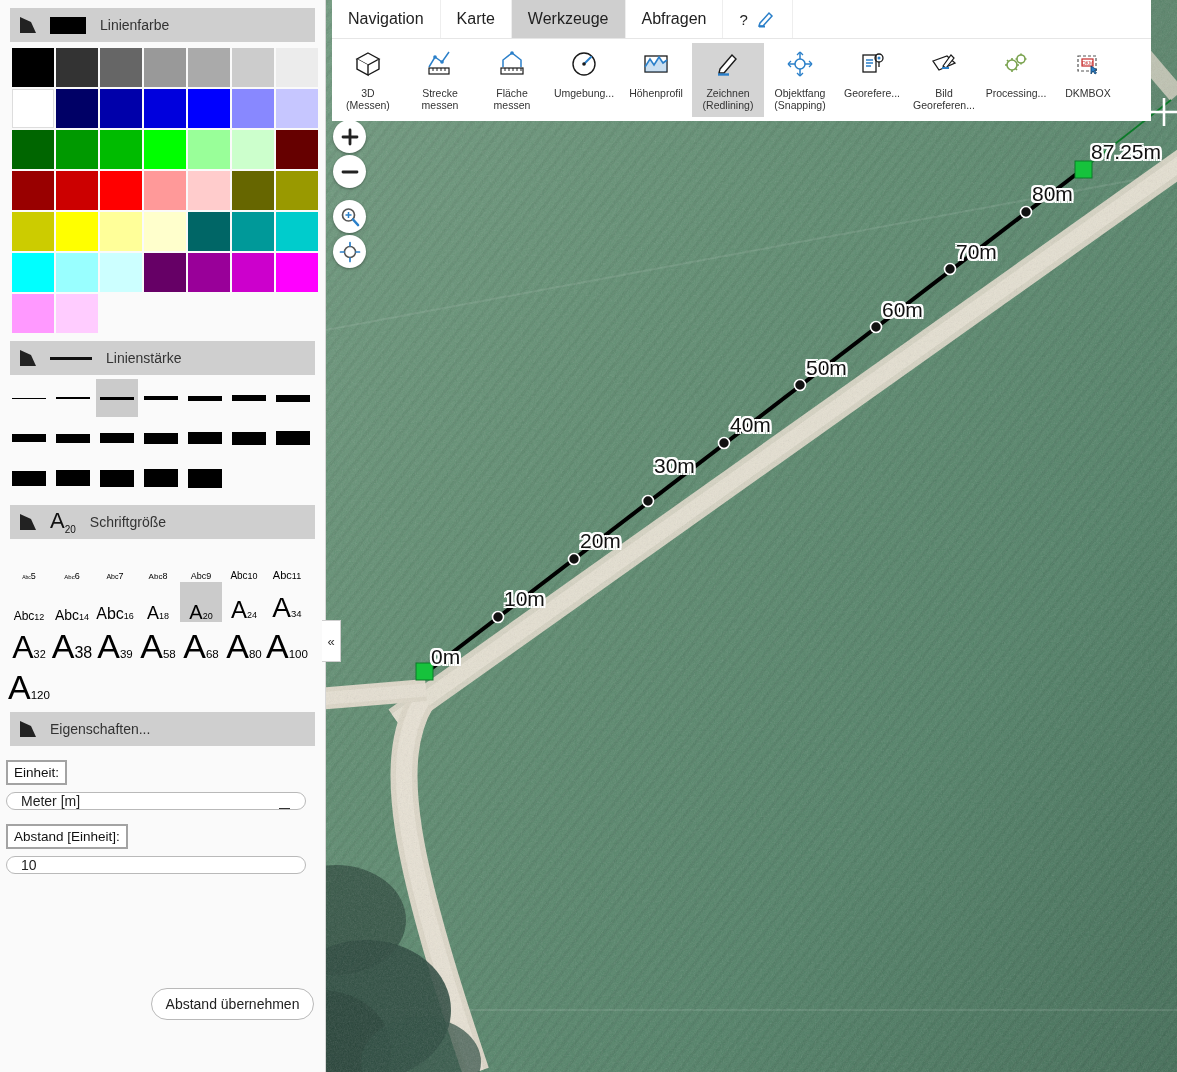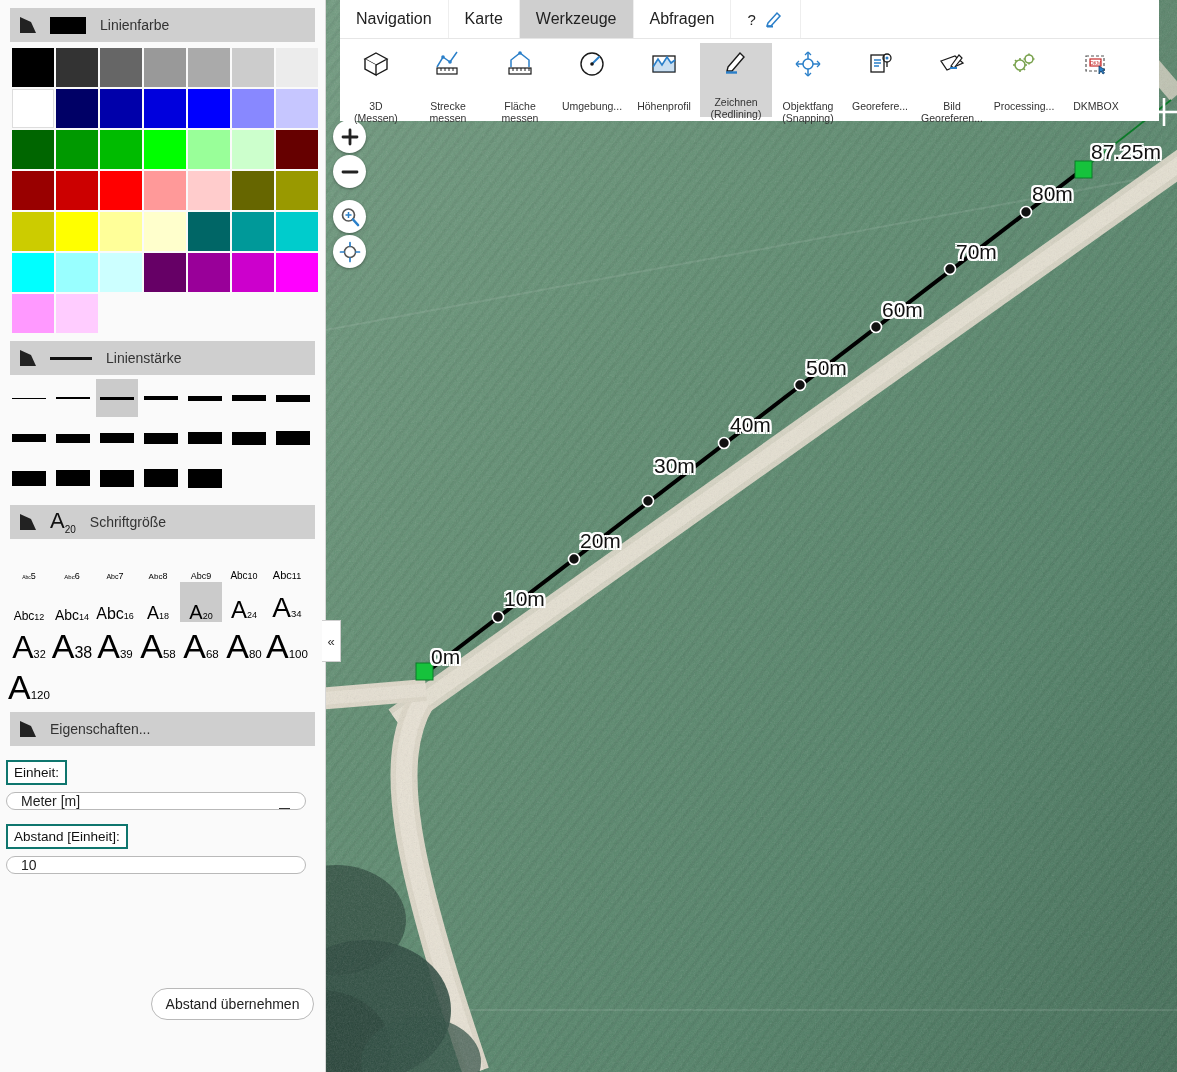--- a/index.html
+++ b/index.html
@@ -49,21 +49,21 @@
   
   #fontgrid{margin:2px 10px 4px 8px;display:grid;grid-template-columns:repeat(7,42px);gap:1px;}
   .fs-cell{width:42px;height:40px;display:flex;align-items:flex-end;justify-content:center;
            cursor:pointer;overflow:hidden;position:relative;}
   .fs-cell.sel{background:#cbcbcb;}
   .fs-inner{white-space:nowrap;line-height:1;color:#000;position:relative;}
   .fs-inner sub{font-size:0.42em;vertical-align:baseline;}
   
   .prop-label{
     display:inline-block;font-size:13.5px;color:#111;
-    border:2px solid #0f766e;padding:3px 6px;margin:14px 0 0 6px;background:#fff;
+    border:2px solid #a3a3a3;padding:3px 6px;margin:14px 0 0 6px;background:#fff;
   }
   .field{
     display:block;box-sizing:border-box;width:300px;height:18px;margin:7px 0 0 6px;
     border:1px solid #b9b9b9;border-radius:17px;background:#fff;
     font-size:14px;color:#222;padding:0 14px;font-family:"Liberation Sans",sans-serif;
     outline:none;
   }
   select.field{-webkit-appearance:none;appearance:none;
     background-image:linear-gradient(45deg,transparent 50%,#333 50%),
                      linear-gradient(135deg,#333 50%,transparent 50%);
@@ -77,33 +77,33 @@
   
   #collapse{
     position:absolute;left:322px;top:620px;width:18px;height:40px;background:#fff;
     border:1px solid #cfcfcf;border-left:none;display:flex;align-items:center;
     justify-content:center;font-size:13px;color:#333;cursor:pointer;z-index:45;
   }
   
   #map{position:absolute;left:326px;top:0;width:851px;height:1072px;overflow:hidden;background:#4e7a5e;}
   #mapimg{position:absolute;inset:0;}
   
-  #ribbon{position:absolute;left:340px;top:0;width:819px;z-index:30;}
+  #ribbon{position:absolute;left:332px;top:0;width:819px;z-index:30;}
   #tabs{display:flex;height:38px;background:#fff;align-items:stretch;}
   .tab{padding:0 16px;display:flex;align-items:center;font-size:16px;color:#222;
        cursor:pointer;border-right:1px solid #eee;white-space:nowrap;}
   .tab.active{background:#cfcfcf;}
   .tab.small{font-size:15px;gap:8px;}
   #ribbon-body{display:flex;height:78px;background:#fff;border-top:1px solid #e6e6e6;
                align-items:flex-start;padding-top:4px;}
   .rb{width:72px;display:flex;flex-direction:column;align-items:center;cursor:pointer;
       padding:4px 0 0 0;box-sizing:border-box;}
   .rb.active{background:#d4d4d4;height:74px;}
   .rb-ico{height:34px;display:flex;align-items:center;justify-content:center;}
-  .rb-lbl{font-size:10.5px;color:#333;text-align:center;line-height:1.15;margin-top:19px;}
+  .rb-lbl{font-size:10.5px;color:#333;text-align:center;line-height:1.15;margin-top:6px;}
   
   .mc{position:absolute;width:33px;height:33px;border-radius:50%;background:#fff;
       display:flex;align-items:center;justify-content:center;cursor:pointer;
       box-shadow:0 1px 3px rgba(0,0,0,.35);}
   
   #meas{position:absolute;inset:0;pointer-events:none;}
   .mlabel{position:absolute;font-size:21px;color:#111;white-space:nowrap;
           font-family:"Liberation Sans",sans-serif;
           text-shadow:-2px -2px 0 #fff,2px -2px 0 #fff,-2px 2px 0 #fff,2px 2px 0 #fff,
                       0 2px 0 #fff,0 -2px 0 #fff,2px 0 0 #fff,-2px 0 0 #fff;}

